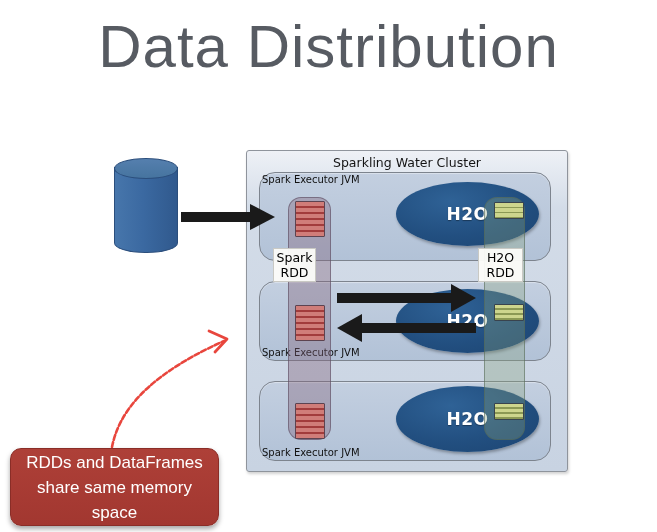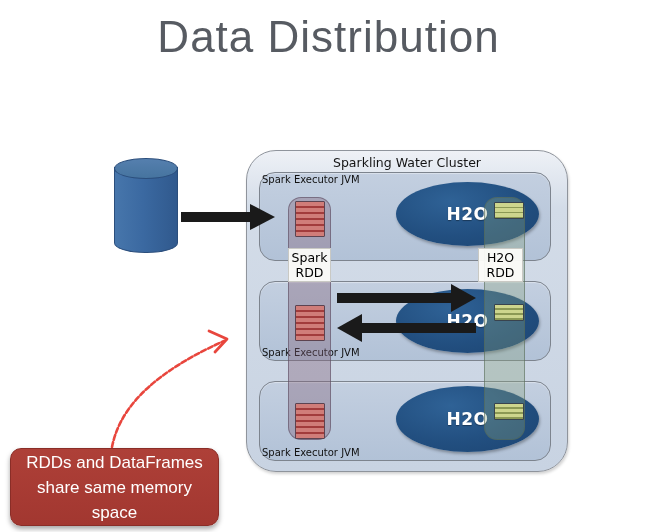--- a/index.html
+++ b/index.html
@@ -1,26 +1,26 @@
 <!DOCTYPE html>
 <html><head>
 <meta charset="utf-8">
 <style>
   html,body{margin:0;padding:0;background:#fff;}
   .stage{position:relative;width:657px;height:532px;background:#ffffff;overflow:hidden;
          font-family:"DejaVu Sans","Liberation Sans",sans-serif;}
 
   
   .title{position:absolute;left:0;top:12px;width:657px;text-align:center;
-         font-family:"Liberation Sans",sans-serif;font-size:44px;font-weight:400;
+         font-family:"Liberation Sans",sans-serif;font-size:60px;font-weight:400;
          color:#575b62;letter-spacing:1px;}
 
   
   .cluster{position:absolute;left:246px;top:150px;width:320px;height:320px;
-           border:1.5px solid #8f949c;border-radius:30px;
+           border:1.5px solid #8f949c;border-radius:3px;
            background:linear-gradient(180deg,#eef1f6 0%,#d3dce8 18%,#c8d3e2 100%);
            box-shadow:1px 2px 3px rgba(0,0,0,0.18);}
   .cluster-label{position:absolute;left:0;top:4px;width:100%;text-align:center;
                  font-size:12.5px;color:#141414;}
 
   .executor{position:absolute;left:12px;width:290px;border:1.5px solid #7d848e;border-radius:16px;
             background:linear-gradient(180deg,#c3cfe0 0%,#b2c2d7 100%);
             box-shadow:inset 0 1px 1px rgba(255,255,255,0.4);}
   .exec1{top:21px;height:87px;}
   .exec2{top:130px;height:78px;}
@@ -53,21 +53,21 @@
   .rb1{top:50px;} .rb2{top:154px;} .rb3{top:252px;}
   .green-block{position:absolute;left:247px;width:28px;height:15px;
                border:1px solid #39434e;border-radius:1px;
                background:repeating-linear-gradient(180deg,#cdd58d 0px,#cdd58d 3.5px,#8b9854 3.5px,#8b9854 5px);}
   .gb1{top:51px;} .gb2{top:153px;} .gb3{top:252px;}
 
   
   .rdd-tag{position:absolute;top:97px;height:32px;background:rgba(252,252,249,0.95);
            border:1px solid #c9c9c4;display:flex;align-items:center;justify-content:center;
            font-size:12.5px;line-height:15px;color:#000;text-align:center;white-space:pre-line;}
-  .spark-rdd-tag{left:41px;width:41px;}
+  .spark-rdd-tag{left:26px;width:41px;}
   .h2o-rdd-tag{left:231px;width:43px;}
 
   
   .shaft{position:absolute;background:#1a1a1a;height:10px;}
   .head-right{position:absolute;width:0;height:0;border-top:13px solid transparent;
               border-bottom:13px solid transparent;border-left:25px solid #1a1a1a;}
   .head-right.big{border-top-width:14px;border-bottom-width:14px;}
   .head-left{position:absolute;width:0;height:0;border-top:14px solid transparent;
              border-bottom:14px solid transparent;border-right:25px solid #1a1a1a;}
 

